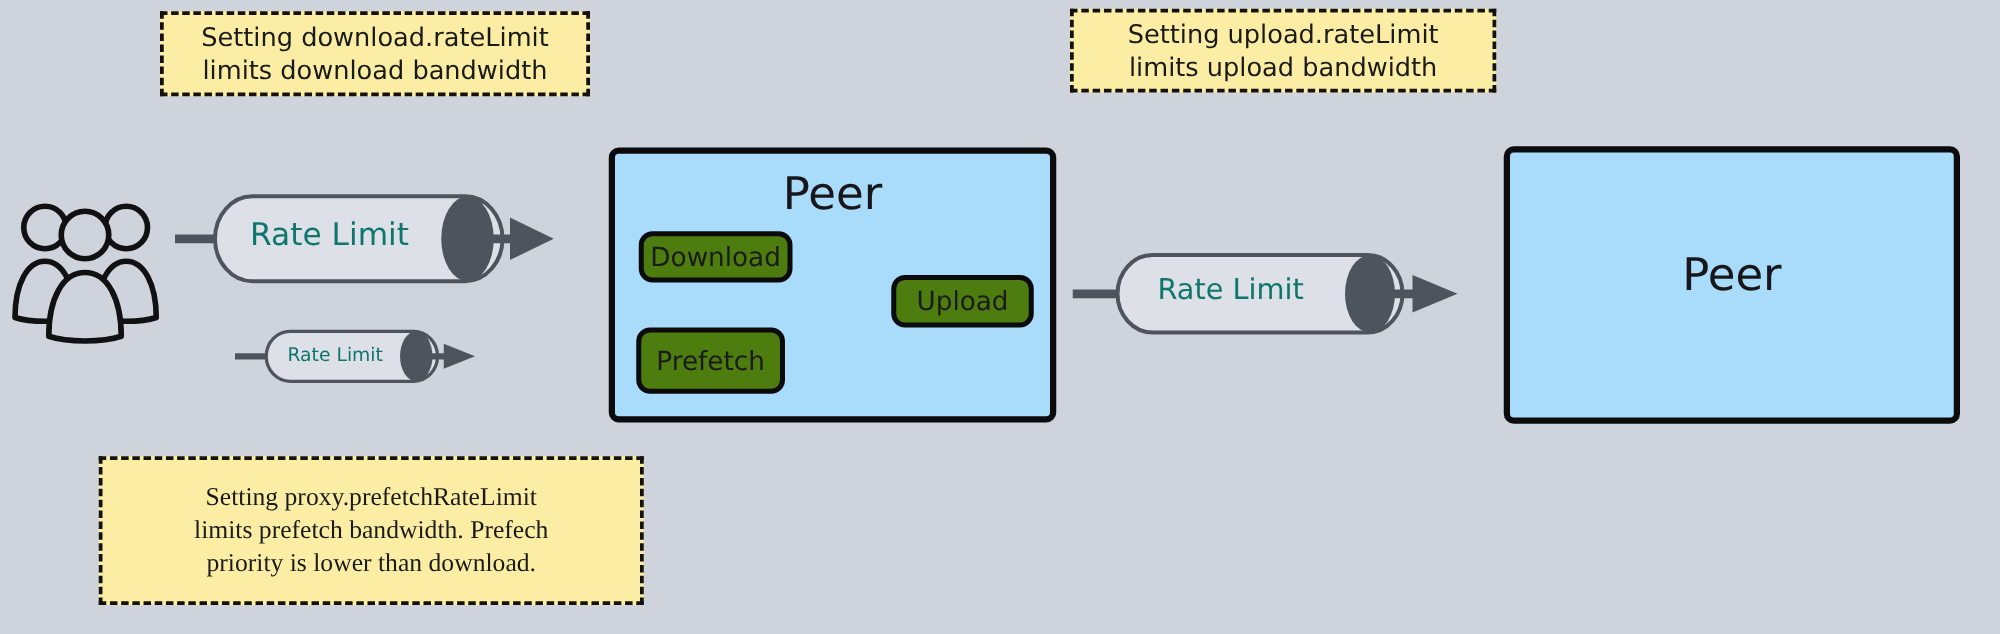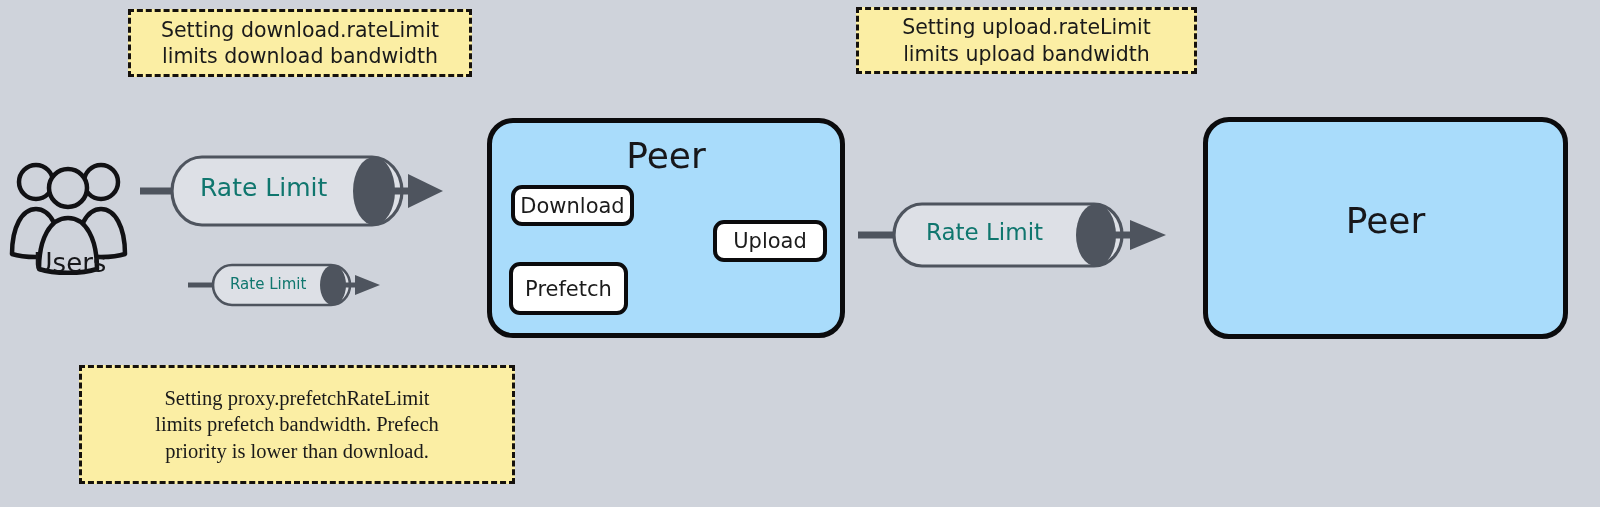--- a/index.html
+++ b/index.html
@@ -69,37 +69,37 @@
   #rl2 { left: 188px; top: 256px; width: 196px; height: 58px; }
   #rl2-label { left: 42px; top: 19px; font-size: 15px; }
 
   #rl3 { left: 858px; top: 192px; width: 314px; height: 86px; }
   #rl3-label { left: 68px; top: 27px; font-size: 23px; }
 
   
   .peer-box {
     background: #a9dcfb;
     border: 5px solid #0b0b0d;
-    border-radius: 26px;
+    border-radius: 8px;
     box-sizing: border-box;
   }
   #peer-left { left: 487px; top: 118px; width: 358px; height: 220px; }
   #peer-left-title {
     left: 0; top: 12px; width: 100%;
     text-align: center; font-size: 36px; color: #17171a;
   }
   #peer-right { left: 1203px; top: 117px; width: 365px; height: 222px; }
   #peer-right-title {
     left: 0; top: 78px; width: 100%;
     text-align: center; font-size: 36px; color: #17171a;
   }
 
   
   .chip {
-    background: #ffffff;
+    background: #4d7c0f;
     border: 4px solid #0b0b0d;
     border-radius: 11px;
     box-sizing: border-box;
     display: flex;
     align-items: center;
     justify-content: center;
     color: #1b1b1b;
     font-size: 21px;
     white-space: nowrap;
   }
@@ -136,21 +136,20 @@
         <path d="M4 99 C4 72 14 54 28 54 C42 54 52 72 52 99 C40 103 16 103 4 99 Z"></path>
 
         <circle cx="93" cy="27" r="17"></circle>
         <path d="M69 99 C69 72 79 54 93 54 C107 54 117 72 117 99 C105 103 81 103 69 99 Z"></path>
 
         <circle cx="60" cy="33" r="19" fill="#cfd3db"></circle>
         <path d="M31 114 C31 84 42 63 60 63 C78 63 89 84 89 114 C74 119 46 119 31 114 Z" fill="#cfd3db"></path>
       </g>
     </svg>
   </div>
-  <div class="abs" id="users-label">Users</div>
 
   <div class="abs cyl-wrap" id="rl1">
     <svg width="310" height="96" viewBox="0 0 310 96">
 
       <line x1="0" y1="48" x2="45" y2="48" stroke="#4e545e" stroke-width="7"></line>
 
       <path d="M62 14 H232 A30 34 0 0 1 232 82 H62 A30 34 0 0 1 62 14 Z" fill="#dde0e6" stroke="#4e545e" stroke-width="3.2"></path>
 
       <ellipse cx="234" cy="48" rx="21" ry="34" fill="#4e545e"></ellipse>
 

